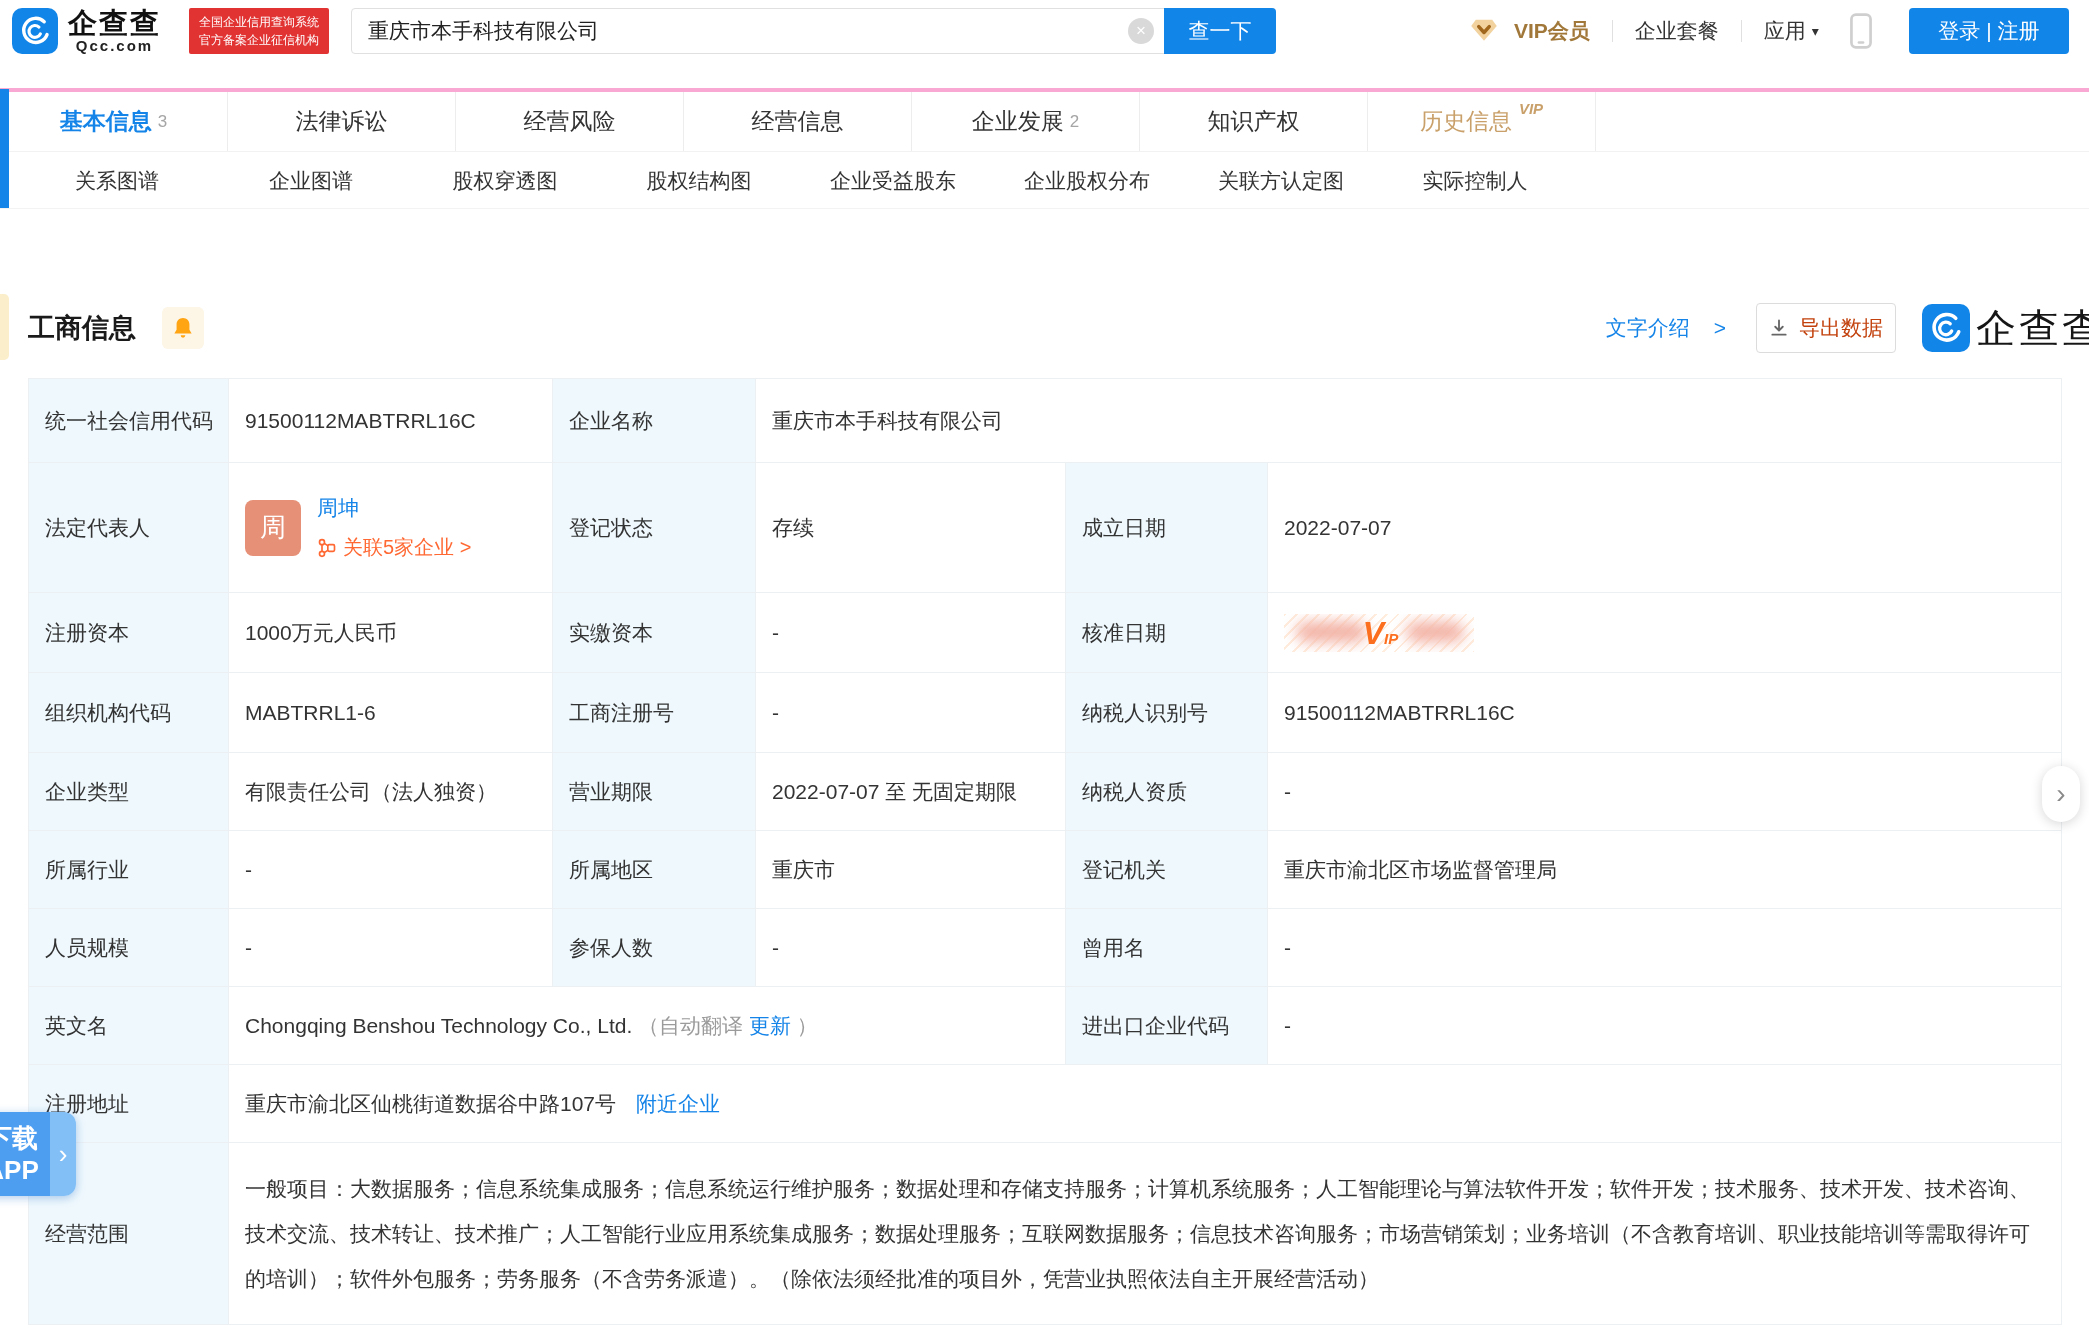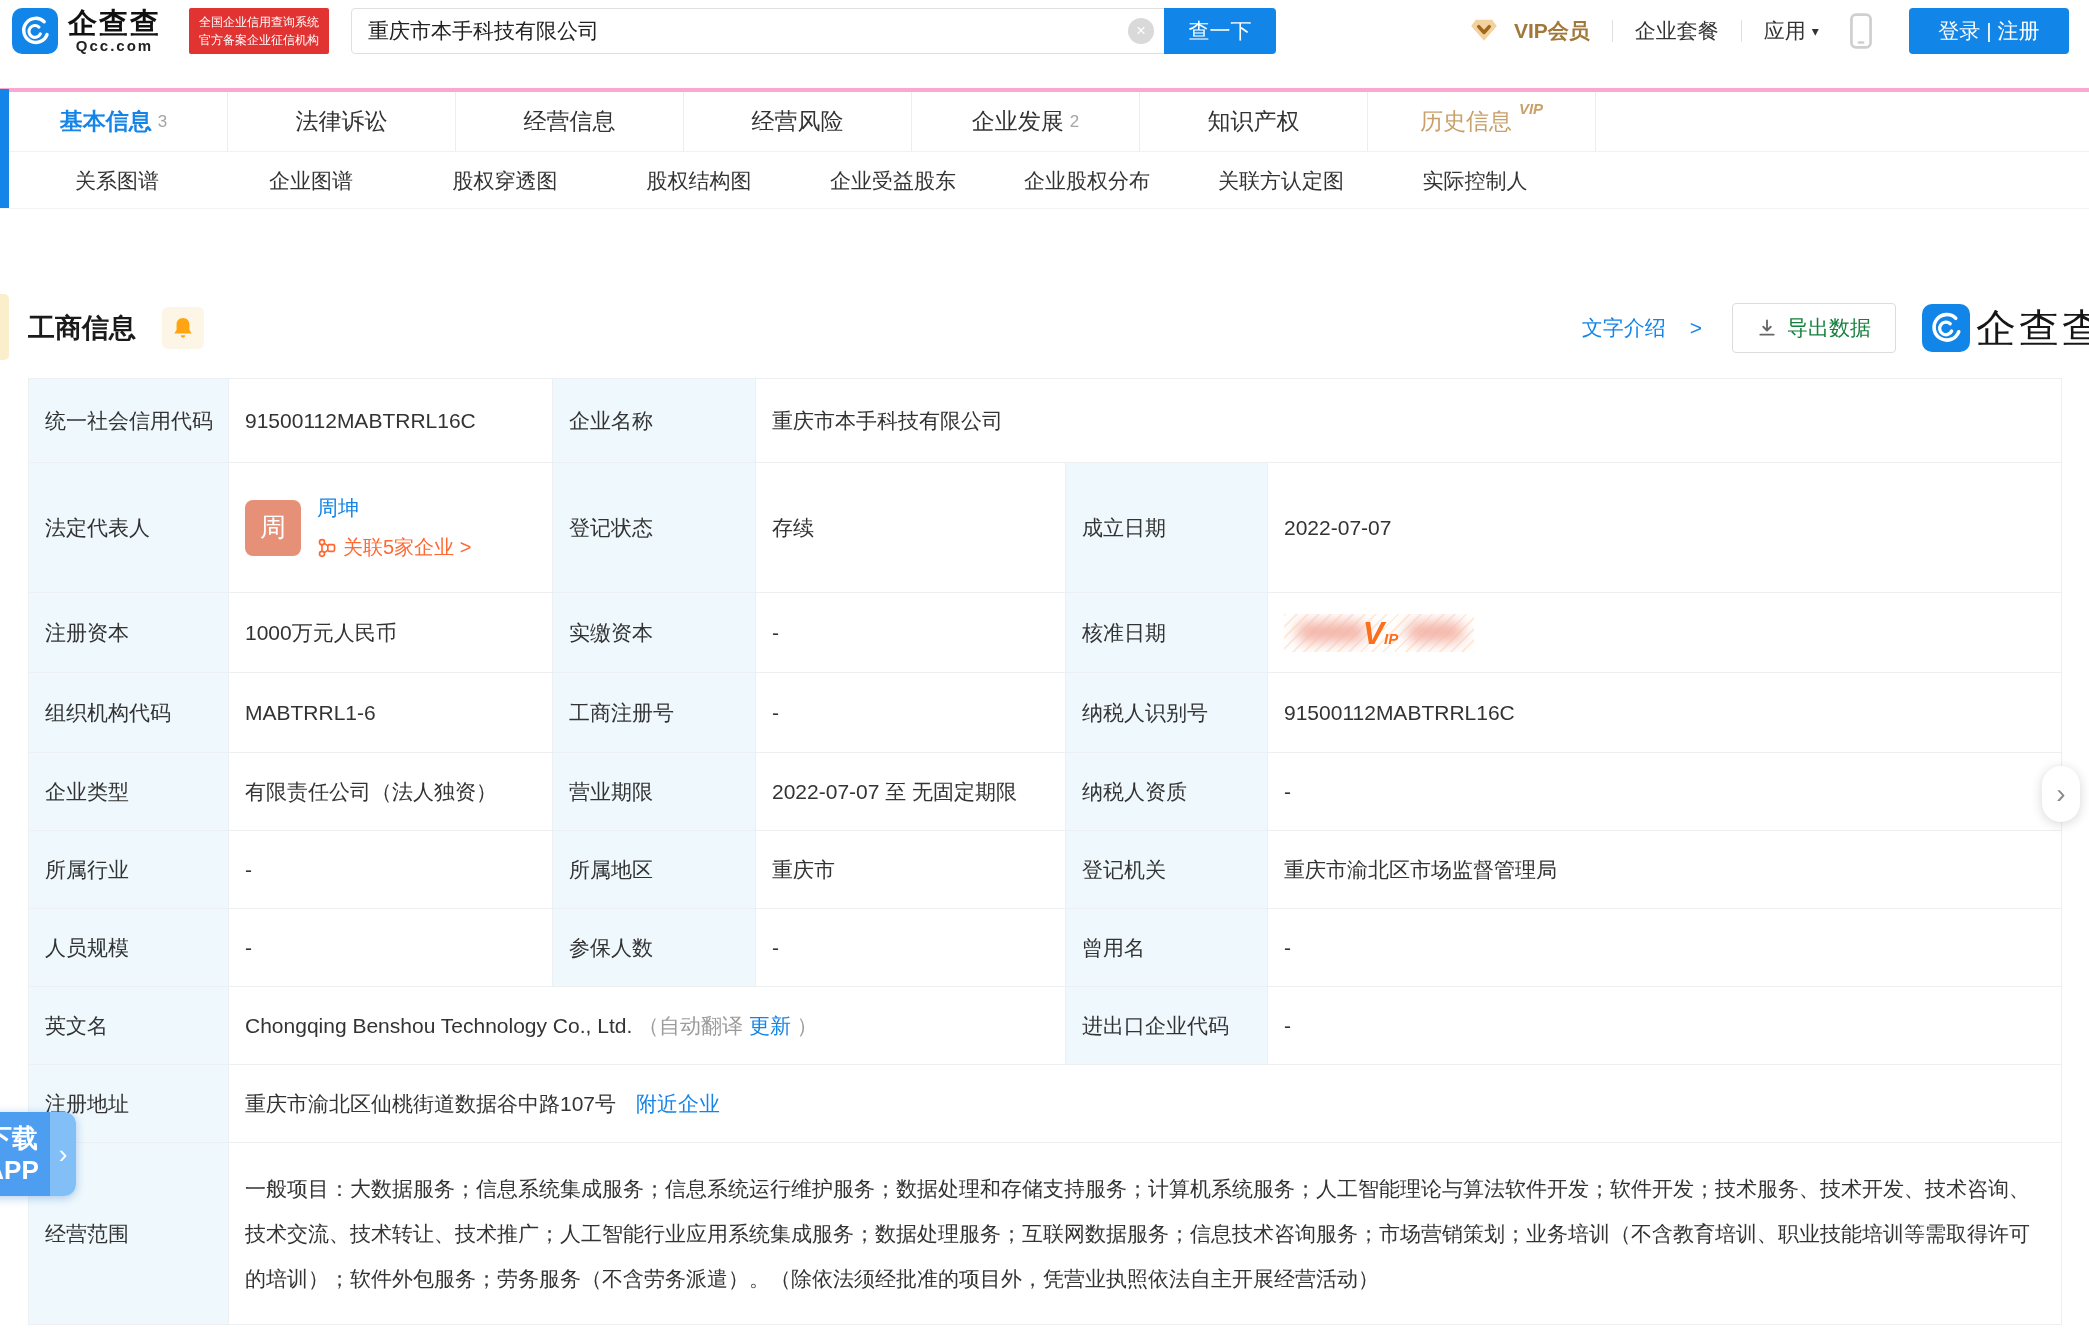--- a/index.html
+++ b/index.html
@@ -63,23 +63,23 @@
   .subnav a { width: 194px; text-align: center; font-size: 21px; color: #333; }
 
   
   .sec { position: absolute; left: 28px; right: -16px; top: 296px; height: 64px;
          display: flex; align-items: center; }
   .sec-title { font-size: 27px; font-weight: 800; color: #1a1a1a; }
   .bell-wrap { margin-left: 26px; width: 42px; height: 42px; border-radius: 6px; background: #fdf5e5;
                display: flex; align-items: center; justify-content: center; cursor: pointer; }
   .sec-right { margin-left: auto; display: flex; align-items: center; }
   .intro-link { color: #1584e8; font-size: 21px; display: flex; gap: 24px; align-items: center; }
-  .export-btn { margin-left: 30px; height: 50px; padding: 0 24px; border: 1px solid #dcdcdc;
+  .export-btn { margin-left: 30px; height: 50px; padding: 0 12px; border: 1px solid #dcdcdc;
                 border-radius: 4px; background: #fff; display: flex; align-items: center; gap: 10px;
-                font-size: 21px; color: #15803d; cursor: pointer;
+                font-size: 21px; color: #c2410c; cursor: pointer;
                 font-family: "Liberation Sans", "DejaVu Sans", sans-serif; }
   .watermark { margin-left: 26px; display: flex; align-items: center; gap: 6px; }
   .wm-icon { width: 48px; height: 48px; border-radius: 10px; background: #1285e8;
              display: flex; align-items: center; justify-content: center; }
   .wm-text { font-size: 40px; color: #161616; letter-spacing: 3px; font-weight: 500; white-space: nowrap; }
 
   
   .info-table { position: absolute; top: 378px; left: 28px; width: 2033px;
                 border-collapse: collapse; table-layout: fixed; }
   .info-table td { border: 1px solid #ecf0f3; font-size: 21px; color: #333;
@@ -180,24 +180,24 @@
 
 <nav class="tabs">
   <div class="tab active">
     <span>基本信息</span>
     <span class="tab-count">3</span>
   </div>
   <div class="tab">
     <span>法律诉讼</span>
   </div>
   <div class="tab">
+    <span>经营风险</span>
+  </div>
+  <div class="tab">
     <span>经营信息</span>
-  </div>
-  <div class="tab">
-    <span>经营风险</span>
   </div>
   <div class="tab">
     <span>企业发展</span>
     <span class="tab-count">2</span>
   </div>
   <div class="tab">
     <span>知识产权</span>
   </div>
   <div class="tab gold">
     <span>历史信息</span>

